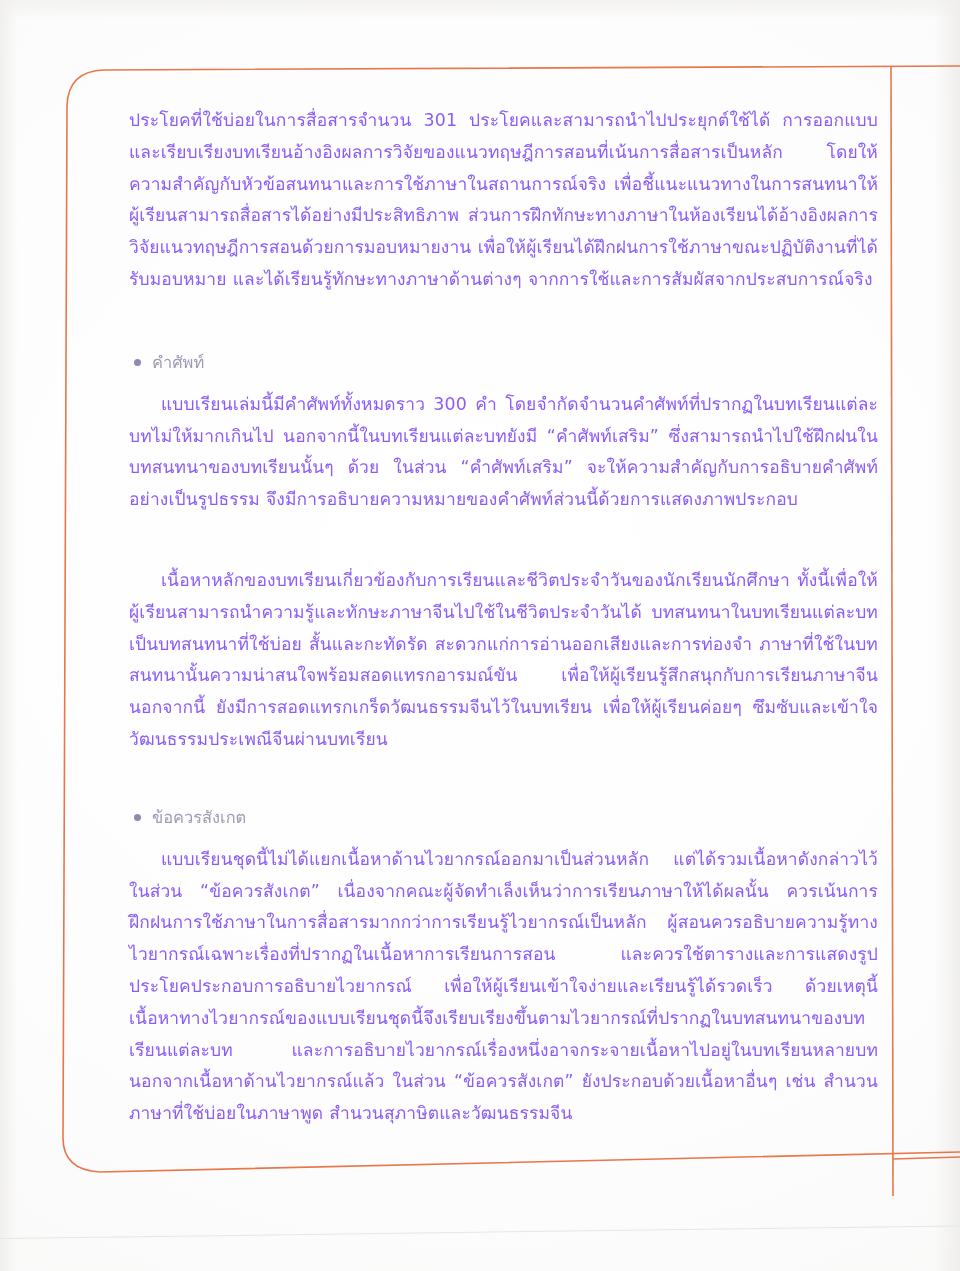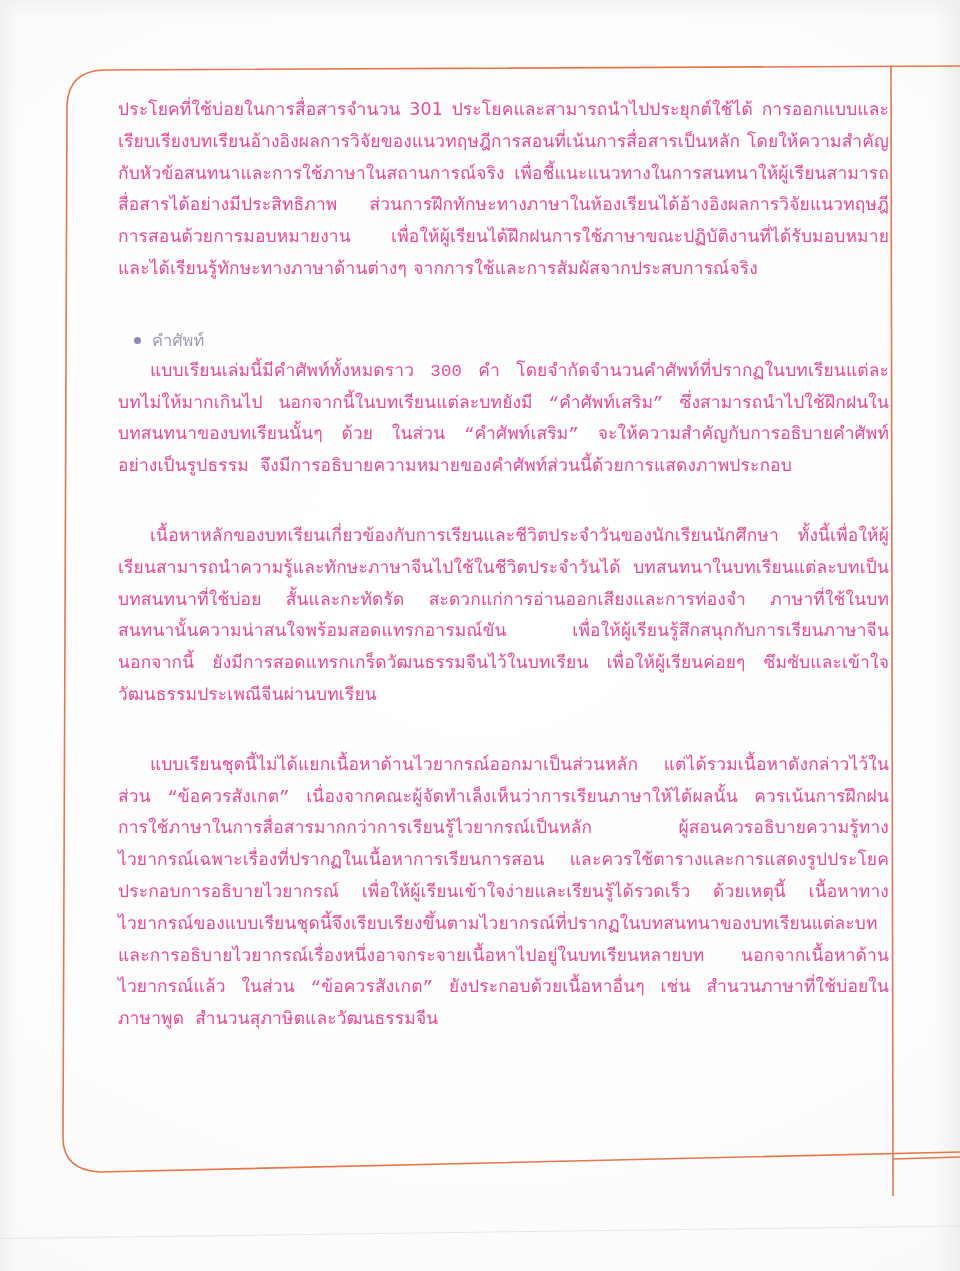--- a/index.html
+++ b/index.html
@@ -61,30 +61,30 @@
 
   
   .content {
     position: absolute;
     left: 116px;
     top: 92px;
     width: 775px;
   }
 
   .para {
-    margin: 2px;
+    margin: 13px;
     font-size: 17.4px;
     line-height: 31.8px;
-    color: #ec4899;
+    color: #8b5cf6;
     text-align: justify;
     text-justify: inter-word;
     letter-spacing: 0.15px;
     word-spacing: 0.5px;
   }
-  .para.indent { text-indent: 32px; font-family: Liberation Mono, monospace; }
+  .para.indent { text-indent: 32px; }
 
   .section { margin-top: 22px; }
 
   .bullet-head {
     display: flex;
     align-items: center;
     gap: 11px;
     margin: 0 0 2px 18px;
     font-size: 16.4px;
     line-height: 26px;
@@ -138,20 +138,24 @@
 
   <div class="gap-sm"></div>
 
   <div class="section">
     <p class="para indent">เนื้อหาหลักของบทเรียนเกี่ยวข้องกับการเรียนและชีวิตประจำวันของนักเรียนนักศึกษา ทั้งนี้เพื่อให้ผู้เรียนสามารถนำความรู้และทักษะภาษาจีนไปใช้ในชีวิตประจำวันได้  บทสนทนาในบทเรียนแต่ละบทเป็นบทสนทนาที่ใช้บ่อย สั้นและกะทัดรัด สะดวกแก่การอ่านออกเสียงและการท่องจำ  ภาษาที่ใช้ในบทสนทนานั้นความน่าสนใจพร้อมสอดแทรกอารมณ์ขัน เพื่อให้ผู้เรียนรู้สึกสนุกกับการเรียนภาษาจีน   นอกจากนี้ ยังมีการสอดแทรกเกร็ดวัฒนธรรมจีนไว้ในบทเรียน เพื่อให้ผู้เรียนค่อยๆ ซึมซับและเข้าใจวัฒนธรรมประเพณีจีนผ่านบทเรียน</p>
   </div>
 
   <div class="gap-sm"></div>
 
   <div class="section">
+    <div class="bullet-head">
+      <span class="bullet-dot"></span>
+      <span class="bullet-label">ข้อควรสังเกต</span>
+    </div>
     <p class="para indent">แบบเรียนชุดนี้ไม่ได้แยกเนื้อหาด้านไวยากรณ์ออกมาเป็นส่วนหลัก แต่ได้รวมเนื้อหาดังกล่าวไว้ในส่วน “ข้อควรสังเกต”  เนื่องจากคณะผู้จัดทำเล็งเห็นว่าการเรียนภาษาให้ได้ผลนั้น ควรเน้นการฝึกฝนการใช้ภาษาในการสื่อสารมากกว่าการเรียนรู้ไวยากรณ์เป็นหลัก ผู้สอนควรอธิบายความรู้ทางไวยากรณ์เฉพาะเรื่องที่ปรากฏในเนื้อหาการเรียนการสอน และควรใช้ตารางและการแสดงรูปประโยคประกอบการอธิบายไวยากรณ์ เพื่อให้ผู้เรียนเข้าใจง่ายและเรียนรู้ได้รวดเร็ว  ด้วยเหตุนี้ เนื้อหาทางไวยากรณ์ของแบบเรียนชุดนี้จึงเรียบเรียงขึ้นตามไวยากรณ์ที่ปรากฏในบทสนทนาของบทเรียนแต่ละบท และการอธิบายไวยากรณ์เรื่องหนึ่งอาจกระจายเนื้อหาไปอยู่ในบทเรียนหลายบท นอกจากเนื้อหาด้านไวยากรณ์แล้ว ในส่วน “ข้อควรสังเกต” ยังประกอบด้วยเนื้อหาอื่นๆ เช่น สำนวนภาษาที่ใช้บ่อยในภาษาพูด สำนวนสุภาษิตและวัฒนธรรมจีน</p>
   </div>
 
   <div class="gap-sm"></div>
 
   <div class="section">
   </div>
 
 </div>
 

